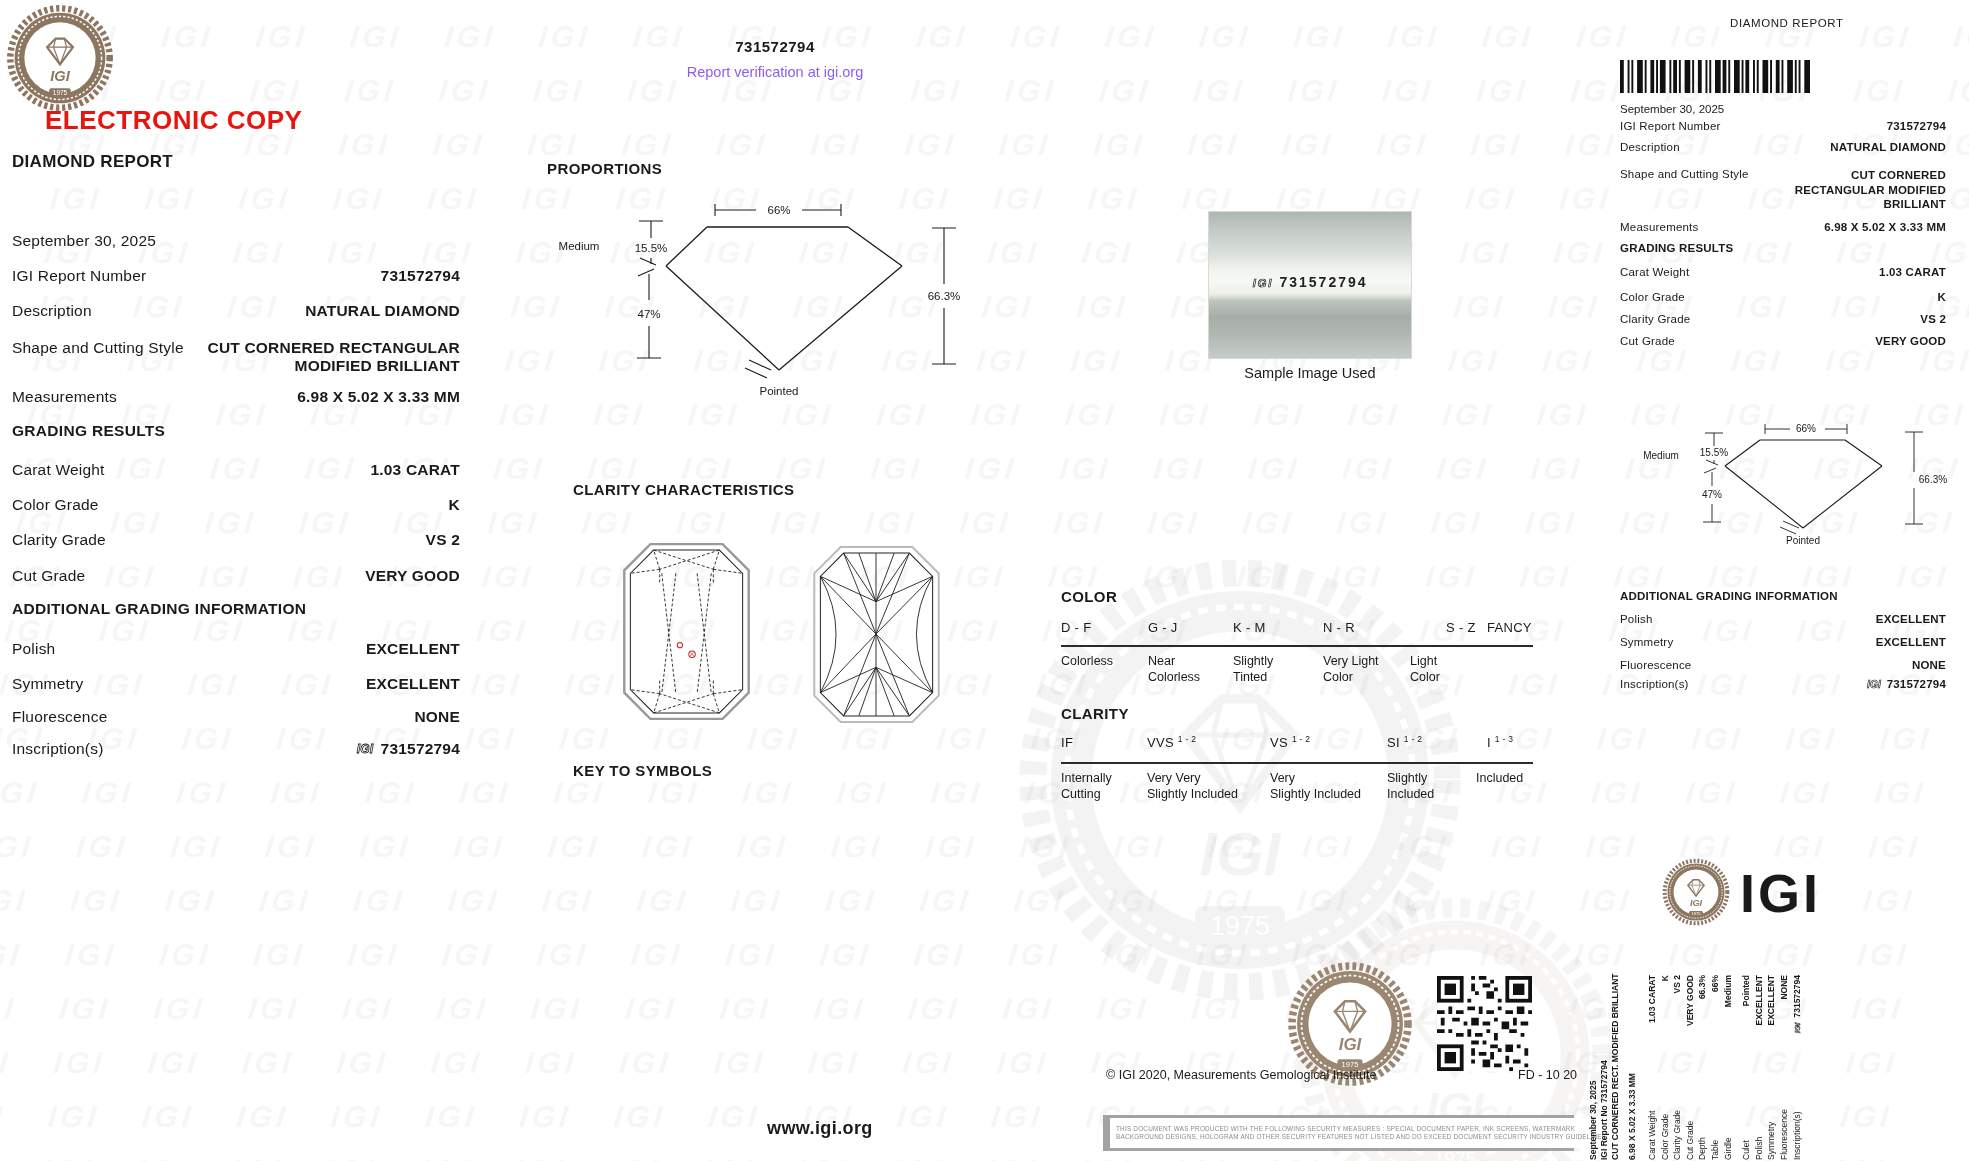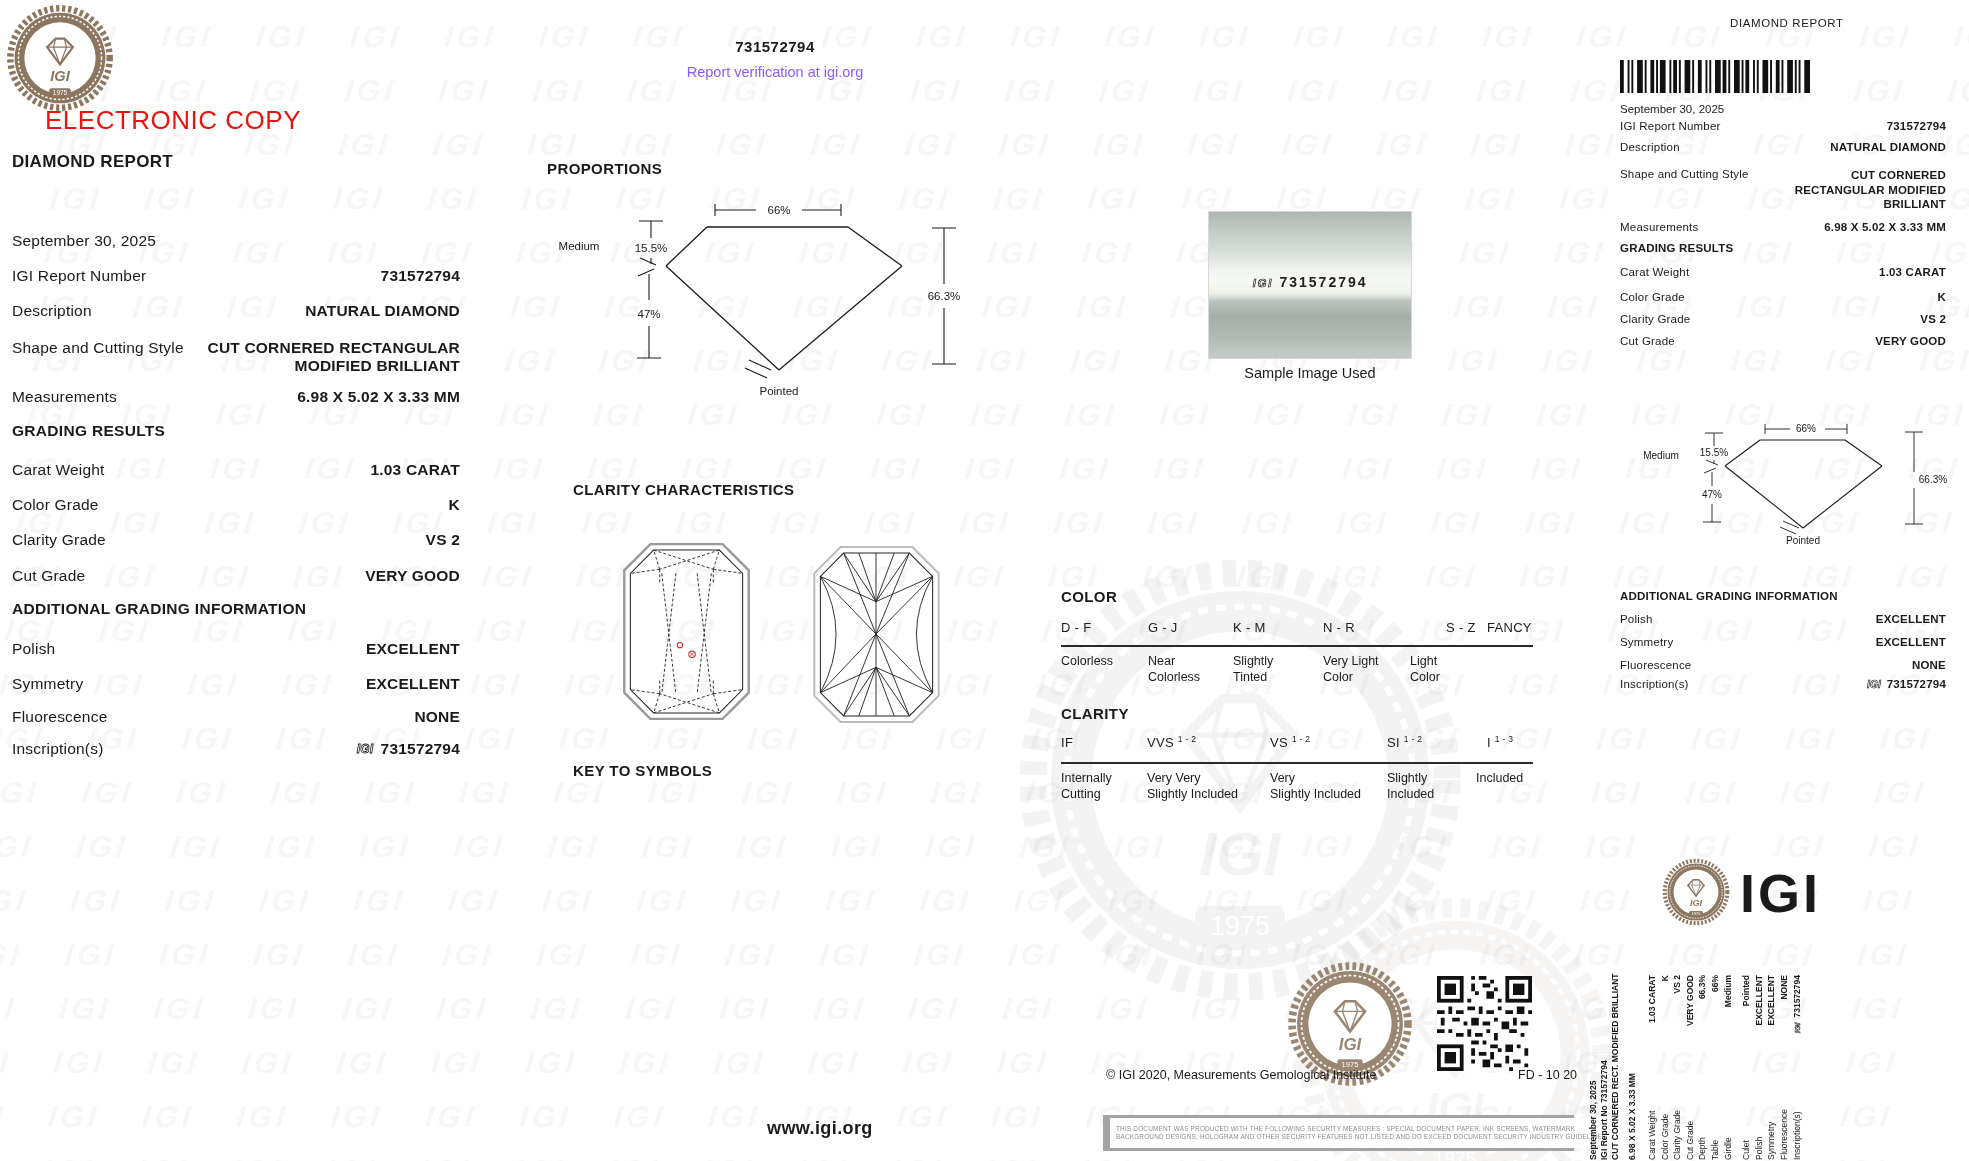--- a/index.html
+++ b/index.html
@@ -13,21 +13,21 @@
   #watermark {
     z-index:0; overflow:hidden; font:italic 700 30px "Liberation Sans",sans-serif;
     color:rgba(90,90,90,0.055); line-height:54px; word-spacing:30px;
     letter-spacing:4px; transform:skew(-6deg) ; padding:10px;
   }
   #content { z-index:1; }
   .faint-seal { opacity:.075; }
 
   
   .org-name { font-size:20.5px; font-weight:bold; line-height:27.5px; letter-spacing:.4px; }
-  .electronic { font-size:26px; font-weight:normal; letter-spacing:.5px;text-align:right; }
+  .electronic { font-size:26px; font-weight:bold; letter-spacing:.5px;text-align:right; }
   .doc-title { font-size:17px; font-weight:bold; letter-spacing:.3px; }
 
   
   .kv { display:flex; justify-content:space-between; align-items:flex-start;gap:12px; }
   .kv .lbl { font-size:15.5px; letter-spacing:.2px; white-space:nowrap; }
   .kv .val { font-size:15.5px; font-weight:bold; text-align:right; letter-spacing:.2px; }
   .sec-hdr { font-size:15.5px; font-weight:bold; letter-spacing:.3px; }
 
   .center-txt { text-align:center; }
   .verify-num { font-size:15px; font-weight:bold; letter-spacing:.5px; }

